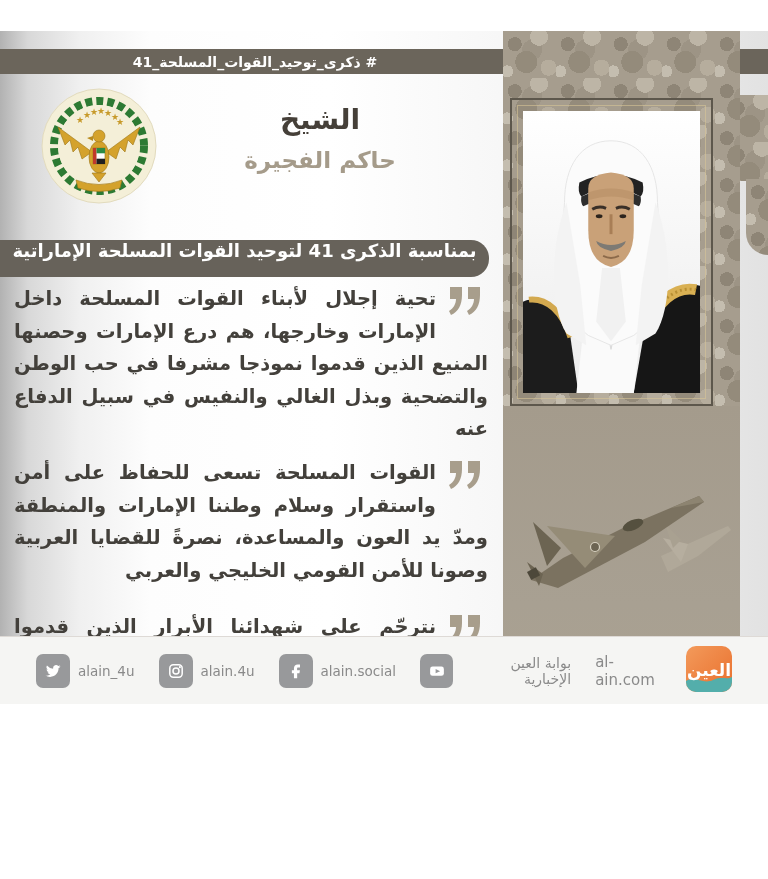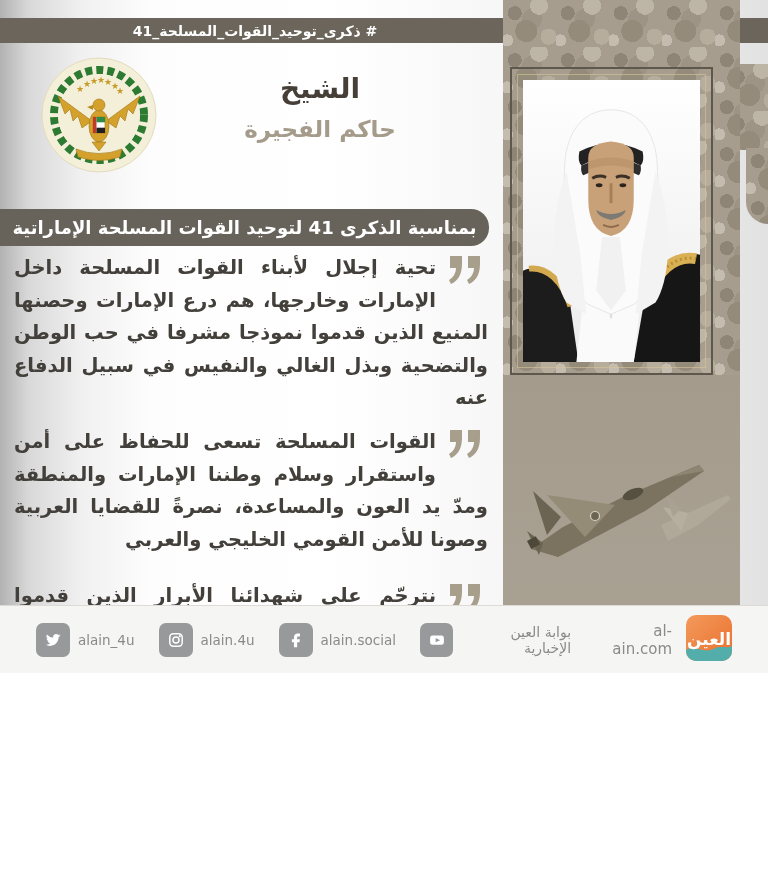--- a/index.html
+++ b/index.html
@@ -1,19 +1,20 @@
 <!DOCTYPE html>
 <html lang="ar"><head>
 <meta charset="utf-8">
 <style>
   html,body{margin:0;padding:0;background:#fff;}
   .page{
     position:relative;width:768px;height:673px;overflow:hidden;
     font-family:"DejaVu Sans",sans-serif;
     background:linear-gradient(to right,#b2b2b2 0,#d8d8d8 28px,#f0f0f0 80px,#fdfdfd 150px,#ffffff 330px,#f5f5f5 540px,#e9e9e9 690px,#e2e2e2 768px);
+    margin-top:31px;
   }
   
   .camo{
     background-color:#a69d8e;
     background-image:
       radial-gradient(circle at 22% 28%, #8e8576 0 7px, transparent 7px),
       radial-gradient(circle at 68% 12%, #bdb5a6 0 9px, transparent 9px),
       radial-gradient(circle at 44% 66%, #948b7b 0 11px, transparent 11px),
       radial-gradient(circle at 86% 78%, #b6ad9d 0 8px, transparent 8px),
       radial-gradient(circle at 8% 86%, #c4bdaf 0 6px, transparent 6px),
@@ -30,21 +31,21 @@
   
   .emblem{position:absolute;left:40px;top:56px;width:118px;height:118px;}
   
   .header{position:absolute;top:72px;left:150px;width:340px;text-align:center;direction:rtl;}
   .header .sheikh{font-size:28px;font-weight:bold;color:#453f38;}
   .header .name{font-size:26px;font-weight:bold;color:#a59b8a;margin-top:9px;}
   .header .role{font-size:23px;font-weight:bold;color:#a59b8a;margin-top:11px;}
   
   .banner{
     position:absolute;top:209px;left:0;width:489px;height:37px;background:#67625a;
-    border-radius:0 18px 18px 0;display:flex;align-items:center;justify-content:center;
+    border-radius:0 18px 18px 0;display:flex;justify-content:center;
     direction:rtl;z-index:1;
   }
   .banner span{color:#fff;font-size:18px;font-weight:bold;}
   
   .quote{position:absolute;left:14px;width:474px;direction:rtl;}
   .quote .qicon{float:right;width:44px;height:30px;margin-left:8px;margin-top:3px;}
   .quote p{margin:0;font-size:19.5px;line-height:32.5px;font-weight:bold;color:#43403b;
     text-align:justify;}
   .q1{top:252px;} .q2{top:426px;} .q3{top:580px;}
   
@@ -65,21 +66,21 @@
   
   .footer{
     position:absolute;left:0;bottom:0;width:768px;height:68px;background:#f5f5f3;
     border-top:1px solid #dedad6;z-index:4;display:flex;align-items:center;
     padding:0 36px;box-sizing:border-box;
   }
   .social{display:flex;align-items:center;margin-right:24px;cursor:pointer;}
   .social .sq{width:34px;height:34px;background:#98999b;border-radius:7px;display:flex;align-items:center;justify-content:center;}
   .social .handle{margin-left:8px;color:#8a8a8a;font-size:13.5px;}
   .social .handle.ar{font-size:14px;direction:rtl;}
-  .site{margin-left:auto;color:#8a8a8a;font-size:15px;margin-right:14px;text-align:right;}
+  .site{margin-left:auto;color:#8a8a8a;font-size:15px;margin-right:14px;}
   .alain-logo{width:46px;height:46px;}
 </style>
 </head>
 <body>
 
 <div class="page">
 
   <div class="topbar">
     <span># ذكرى_توحيد_القوات_المسلحة_41</span>
   </div>

